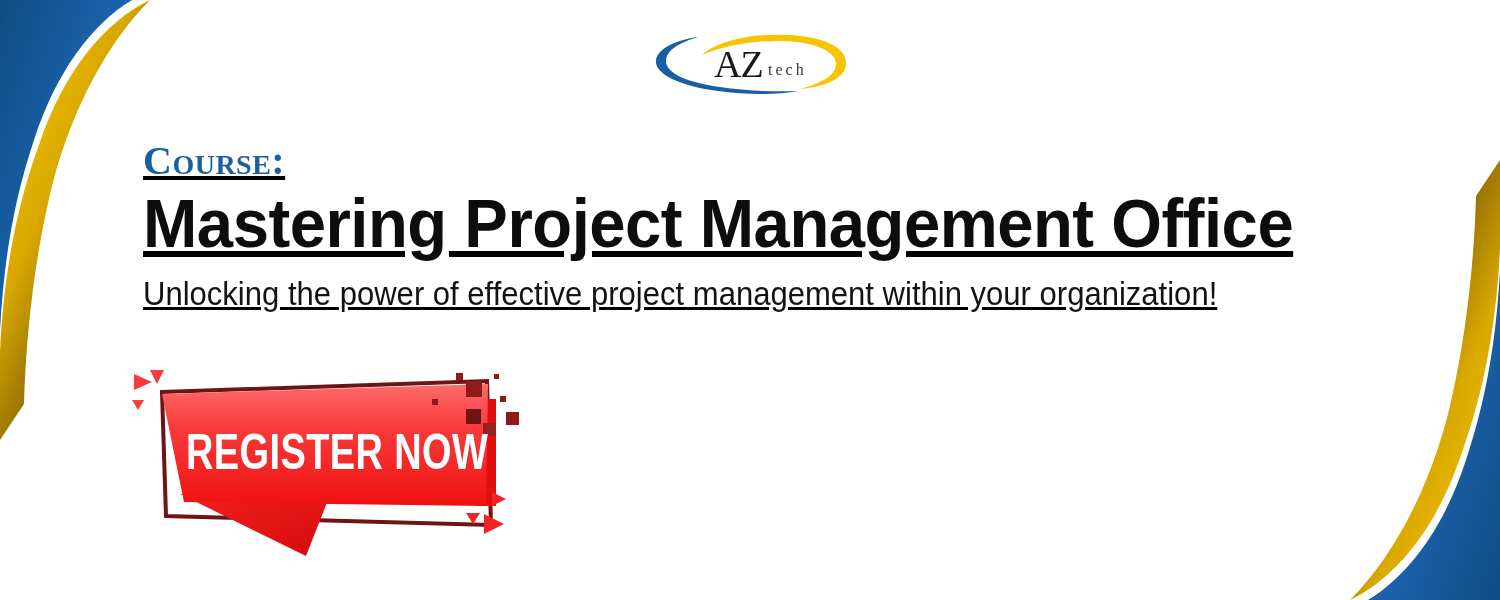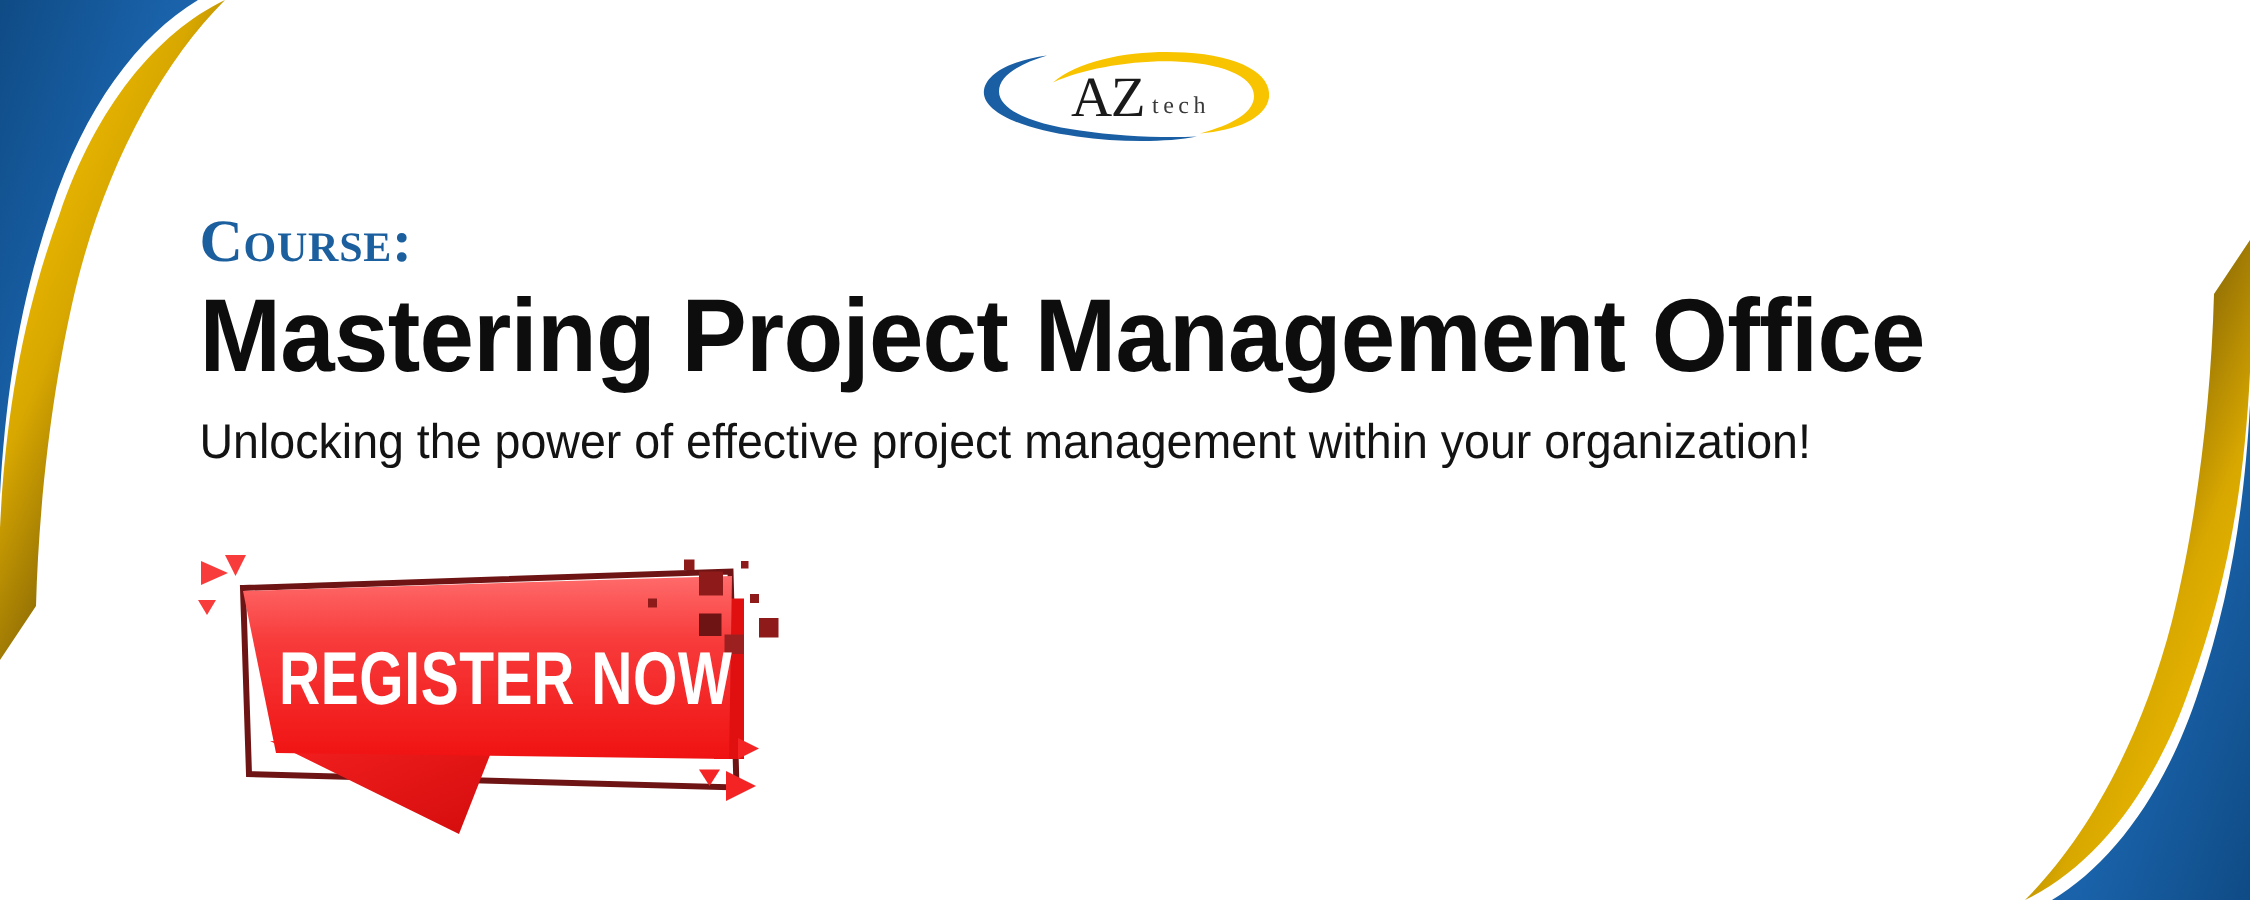--- a/index.html
+++ b/index.html
@@ -38,23 +38,24 @@
     top: 33px;
     display: flex;
     justify-content: center;
     align-items: center;
   }
   #logo-svg { display: block; }
 
   
   #text-block {
     position: absolute;
-    left: 133px;
+    left: 143px;
     top: 140px;
     width: 1290px;
+    text-decoration: underline;
   }
 
   #eyebrow {
     color: #1b5f9e;
     font-family: "Liberation Serif", serif;
     font-weight: bold;
     font-size: 40px;
     font-variant: small-caps;
     letter-spacing: 0.5px;
     line-height: 1.05;

